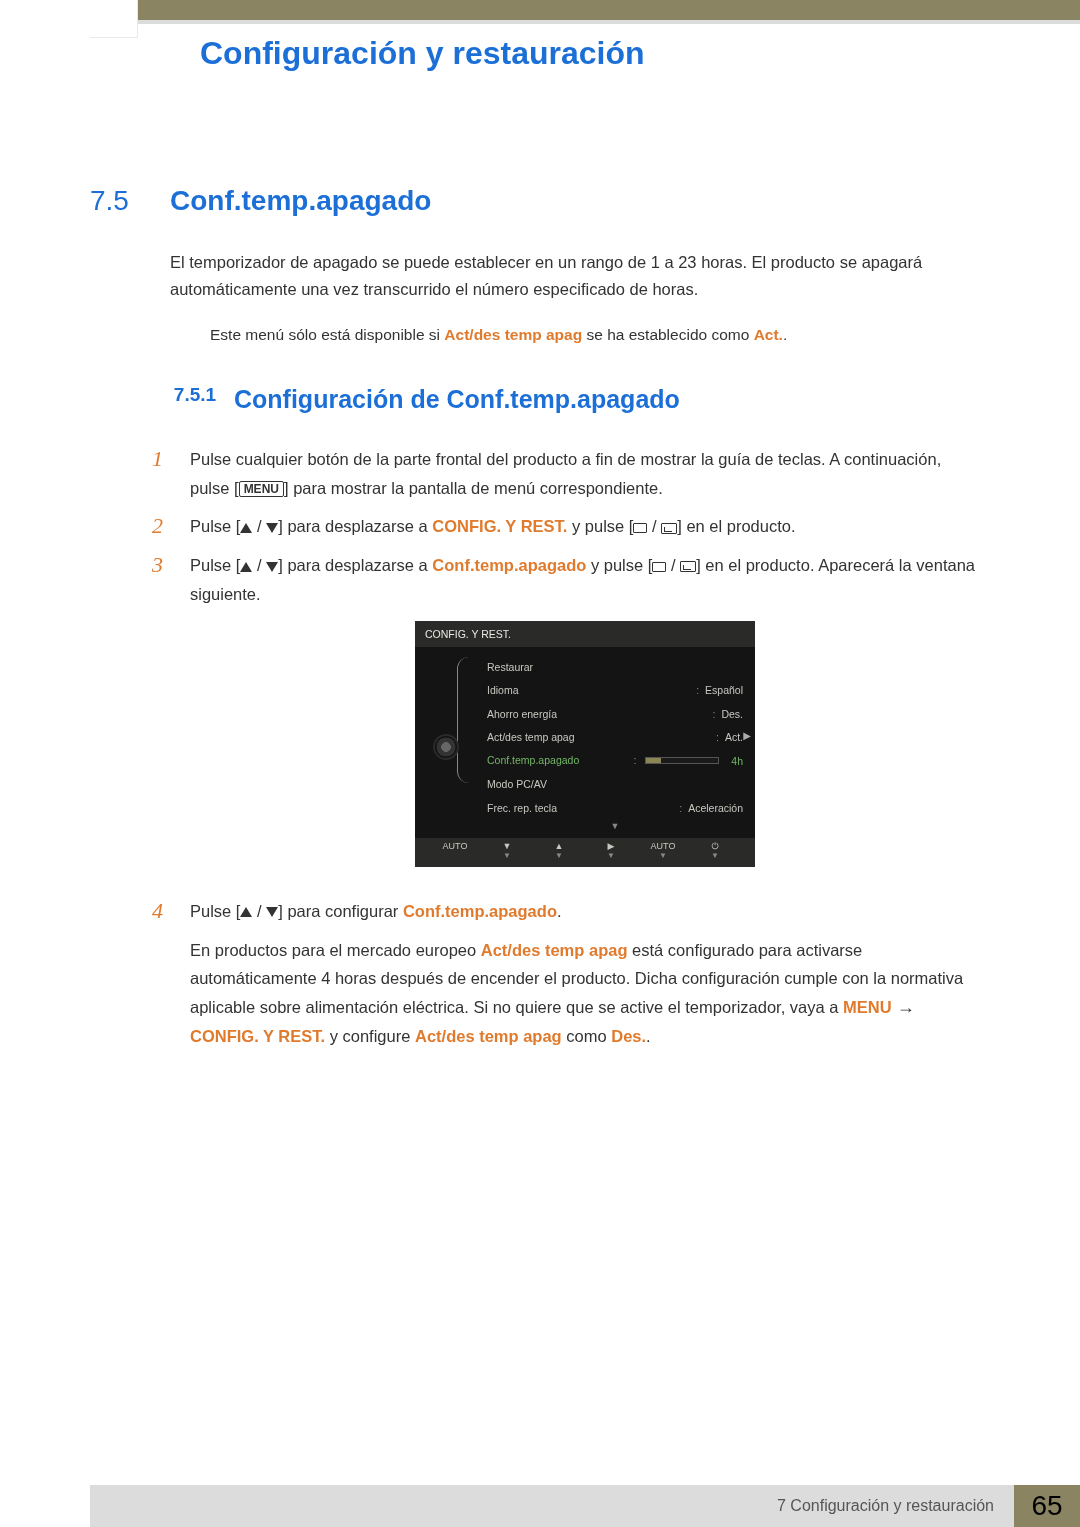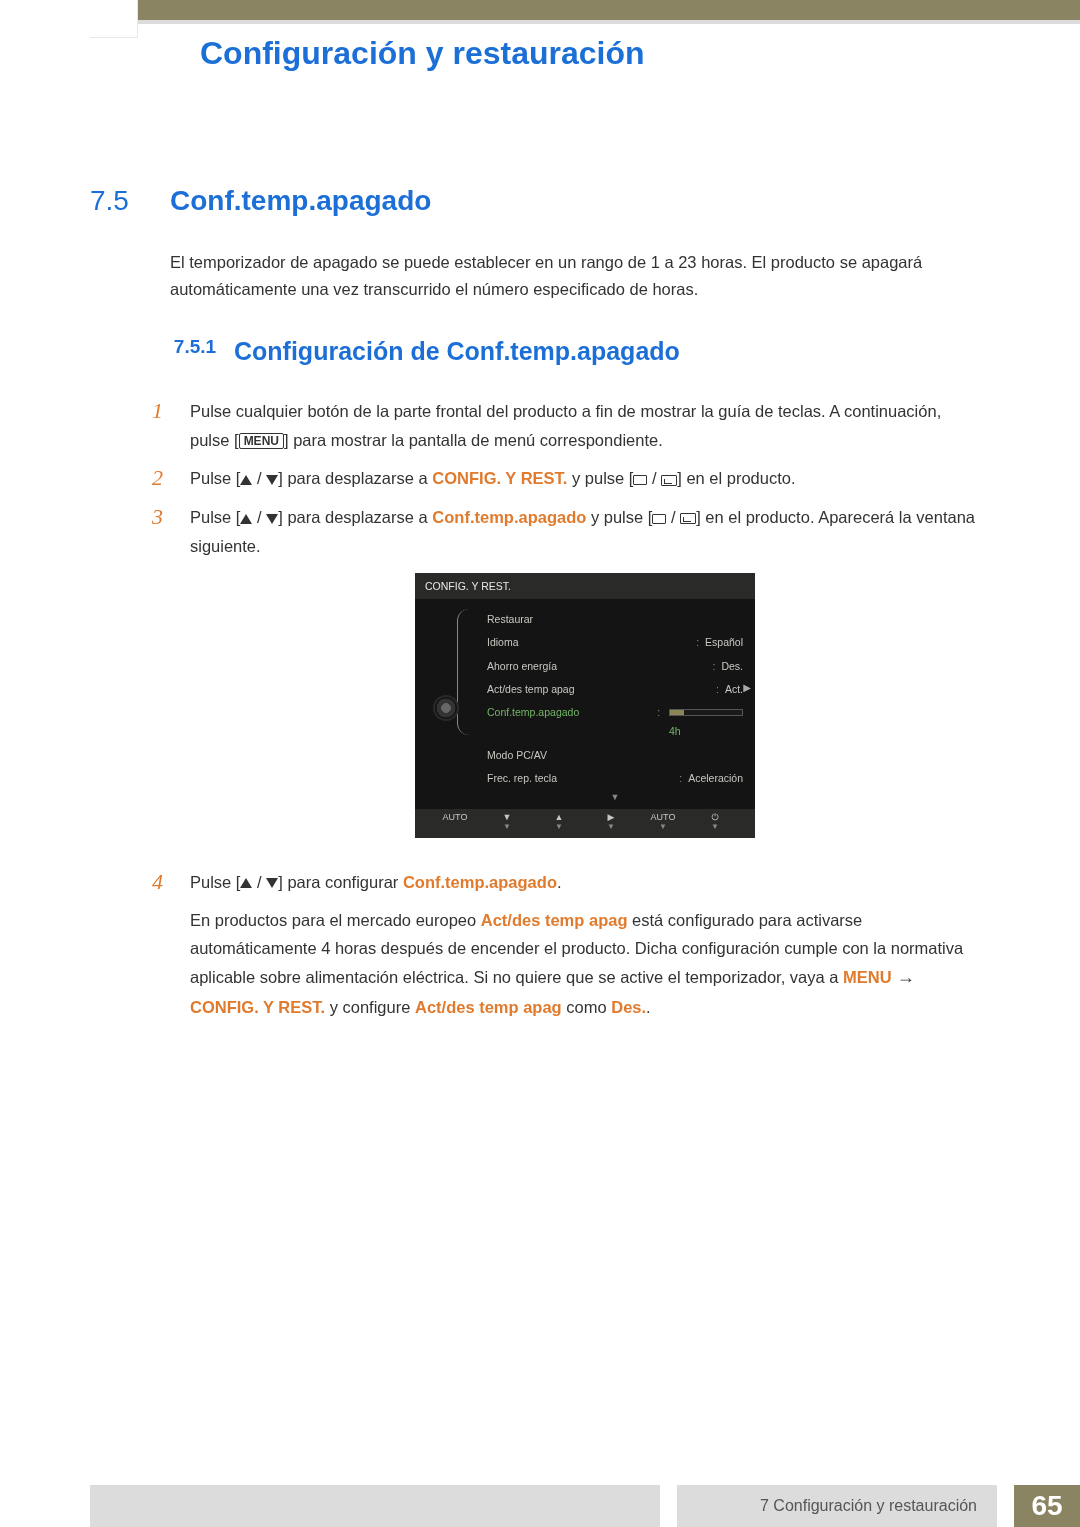--- a/index.html
+++ b/index.html
@@ -51,21 +51,21 @@
     color: #1b6fd6;
     font-size: 28px;
     font-weight: bold;
   }
   .body-block {
     margin-left: 80px;
     font-size: 16.5px;
     line-height: 1.65;
     color: #333;
   }
-  .para { margin-bottom: 28px; }
+  .para { margin-bottom: 20px; }
   .note-block {
     margin-left: 40px;
     font-size: 15.5px;
     line-height: 1.55;
     color: #333;
     margin-bottom: 32px;
   }
   .subsection-row {
     display: flex; gap: 14px;
     margin-bottom: 24px;
@@ -181,21 +181,21 @@
   .osd-menu { flex:1; padding: 0 12px 0 18px; }
   .osd-row {
     display:flex; justify-content: space-between;
     padding: 2.5px 0;
     color: #c8c8c2;
   }
   .osd-colon { color:#888; margin-right:6px; }
   .osd-row.active .osd-label { color:#73b566; }
   .osd-row.active .osd-value { color:#73b566; }
   .osd-bar-wrap {
-    display:inline-flex; align-items:flex-start; gap:6px;flex-direction:column;
+    display:inline-flex; align-items:center; gap:12px;
   }
   .osd-bar {
     width: 74px; height: 7px;
     border:1px solid #555;
     position:relative;
     background:#1a1a1a;
   }
   .osd-bar-fill {
     position:absolute; left:0; top:0; bottom:0;
     background:#8a8656;
@@ -225,40 +225,38 @@
     font-size: 16.5px;
     line-height: 1.7;
     color:#333;
   }
   
   .page-footer {
     position: absolute;
     bottom: 0; left: 90px; right: 0;
     height: 42px;
     display:flex;
-    gap:17px;
   }
   .foot-gray {
     flex:1; background:#dcdcdc;
   }
   .foot-label {
     background:#dcdcdc;
     color:#555;
     font-size: 16px;
     display:flex; align-items:center; justify-content:flex-end;
     padding-right: 20px;
     width: 320px;
   }
   .foot-num {
     background:#8a8462;
-    color:#ffffff;
+    color:#000000;
     width: 66px;
     display:flex; align-items:center; justify-content:center;
     font-size: 28px;
-    font-weight: bold;
   }
 </style>
 </head>
 <body>
 
 <div class="topbar"></div>
 <div class="graybar"></div>
 <div class="leftstub"></div>
 
 <h1 class="chapter-title">Configuración y restauración</h1>
@@ -266,20 +264,23 @@
 <div class="content">
 
   <div class="section-row">
     <div class="section-num">7.5</div>
     <div class="section-title">Conf.temp.apagado</div>
   </div>
 
   <div class="body-block">
     <p class="para">El temporizador de apagado se puede establecer en un rango de 1 a 23 horas. El producto se apagará automáticamente una vez transcurrido el número especificado de horas.</p>
 
+    <p class="note-block">
+      <span>Este menú sólo está disponible si </span><span class="hl">Act/des temp apag</span><span> se ha establecido como </span><span class="hl">Act.</span><span>.</span>
+    </p>
 
     <div class="subsection-row">
       <div class="subsection-num">7.5.1</div>
       <div class="subsection-title">Configuración de Conf.temp.apagado</div>
     </div>
 
     <ol class="steps">
       <li>
         <span class="step-num">1</span>
         <span class="step-body">

